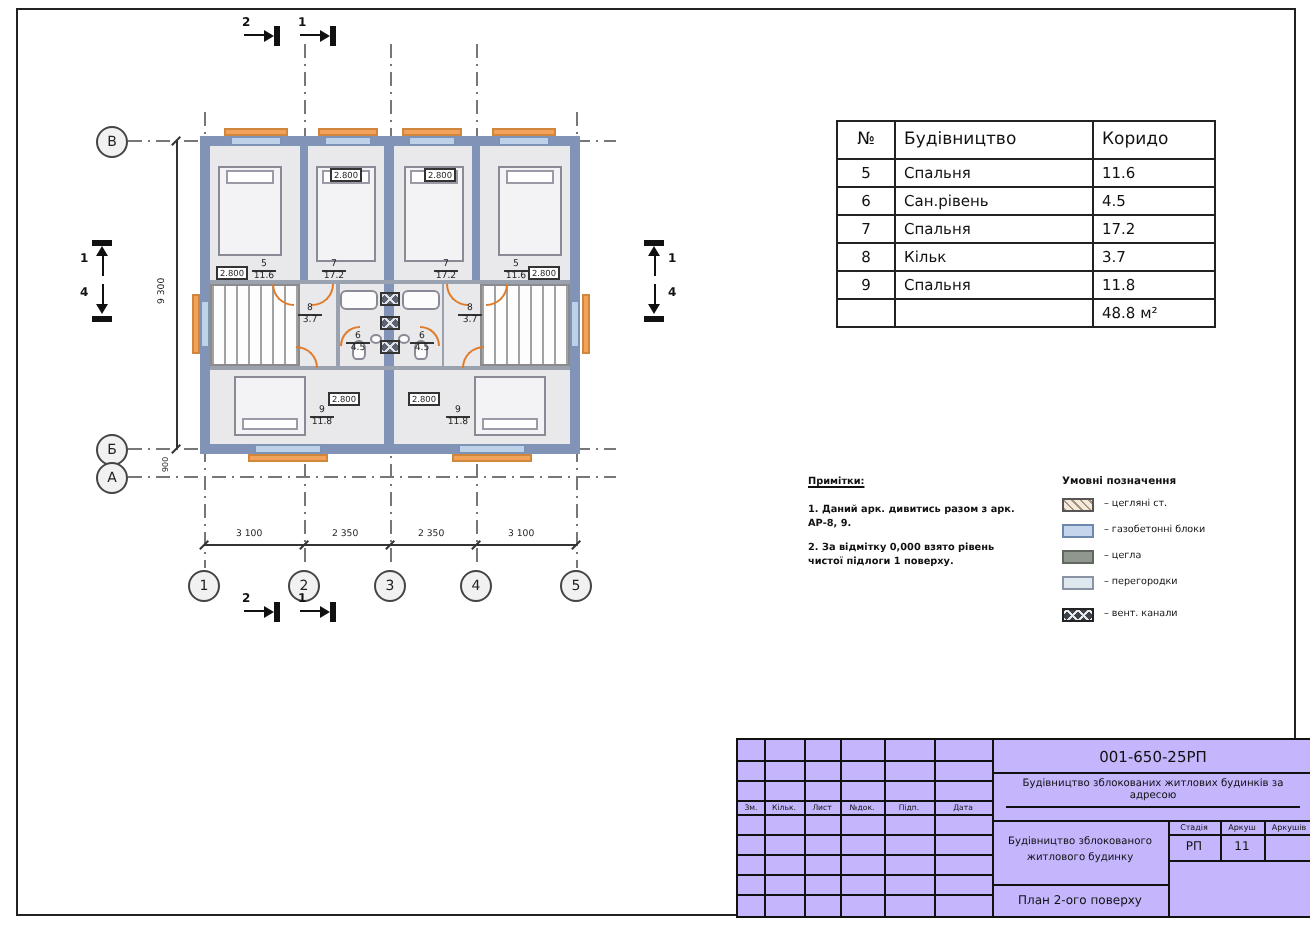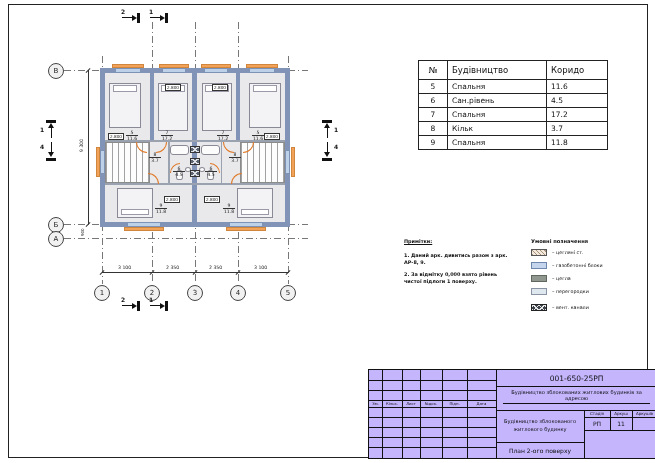--- a/index.html
+++ b/index.html
@@ -266,20 +266,25 @@
     <tr>
       <td class="col-num">8</td>
       <td class="col-name">Кільк</td>
       <td class="col-area">3.7</td>
     </tr>
     <tr>
       <td class="col-num">9</td>
       <td class="col-name">Спальня</td>
       <td class="col-area">11.8</td>
     </tr>
+    <tr>
+      <td class="col-num"></td>
+      <td class="col-name"></td>
+      <td class="col-area">48.8 м²</td>
+    </tr>
   </tbody>
     </table>
 
   <div class="notes">
     <div class="ttl">Примітки:</div>
     <div class="ln">1. Даний арк. дивитись разом з арк. АР-8, 9.</div>
     <div class="ln">2. За відмітку 0,000 взято рівень чистої підлоги 1 поверху.</div>
   </div>
 
   <div class="legend">

